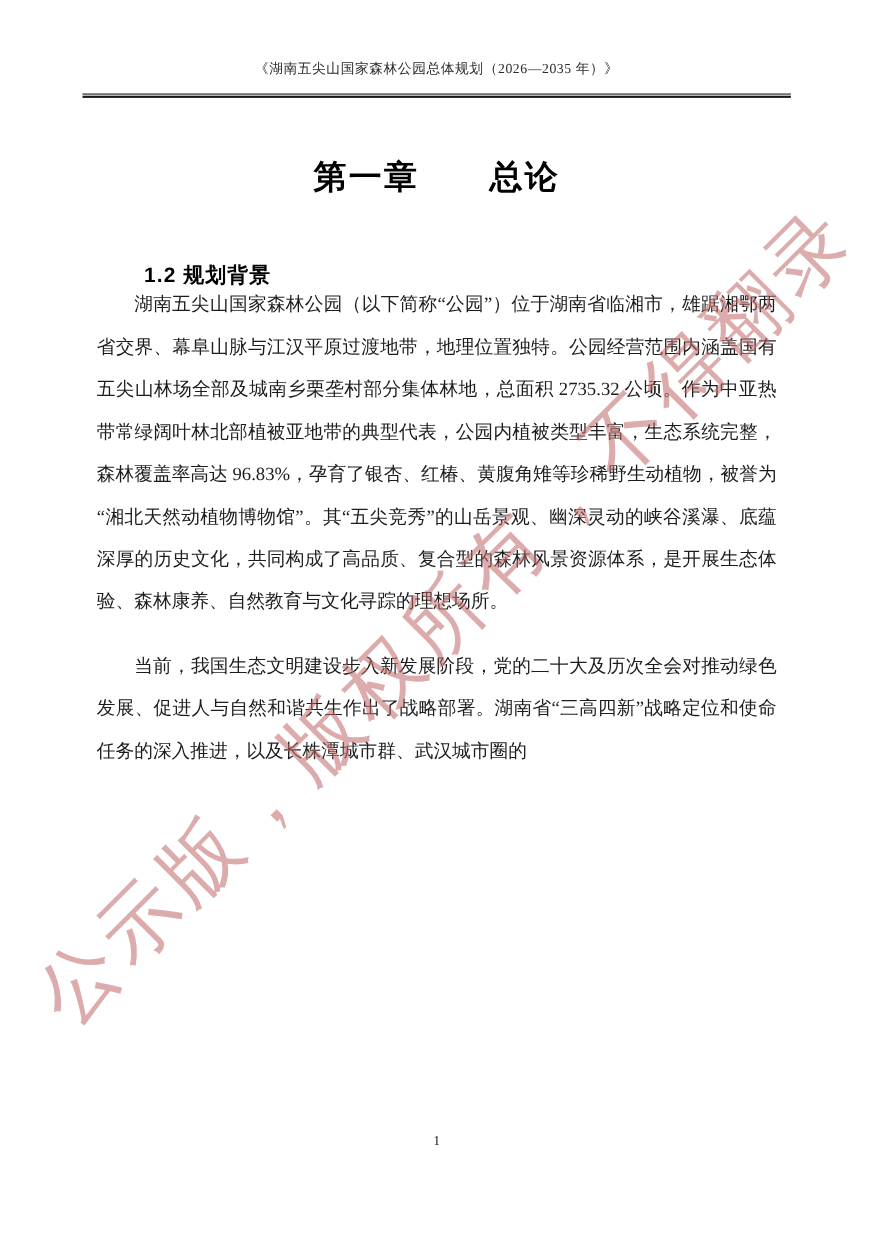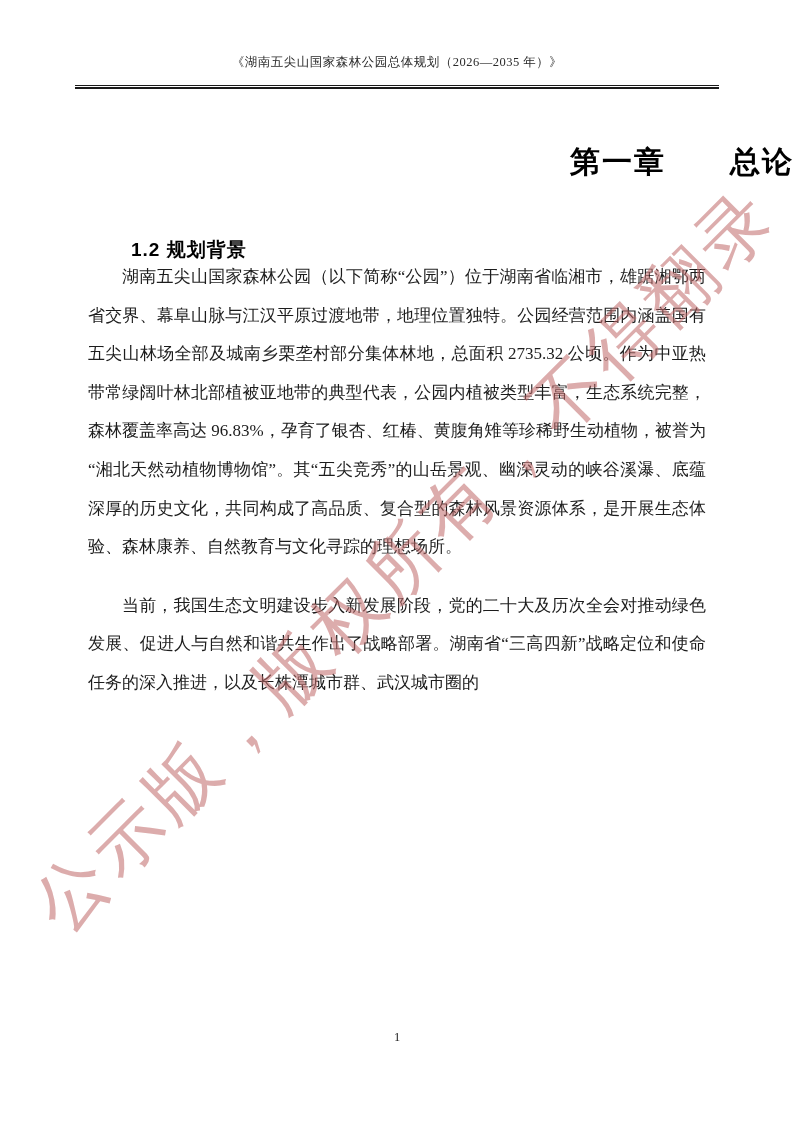--- a/index.html
+++ b/index.html
@@ -16,21 +16,21 @@
     position:absolute; top:54px; left:75px; right:75px;
     text-align:center;
     font-size:12.5px; color:#2a2a2a; letter-spacing:0.5px;
   }
   .header-rule { position:absolute; top:85px; left:75px; right:75px; }
   .header-rule .thin { height:1px; background:#1a1a1a; }
   .header-rule .gap  { height:1px; background:transparent; }
   .header-rule .thick{ height:2px; background:#1a1a1a; }
   .chapter-title {
     position:absolute; top:116px; left:0; right:0;
-    text-align:right;
+    text-align:center;
     font-family:"Liberation Sans","DejaVu Sans",sans-serif;
     font-weight:bold; font-size:30px; line-height:52px; color:#000;
     letter-spacing:2px;
   }
   .section-heading {
     position:absolute; top:221px; left:131px;
     font-family:"Liberation Sans","DejaVu Sans",sans-serif;
     font-weight:bold; font-size:19px; color:#000;
     letter-spacing:1px;
   }

